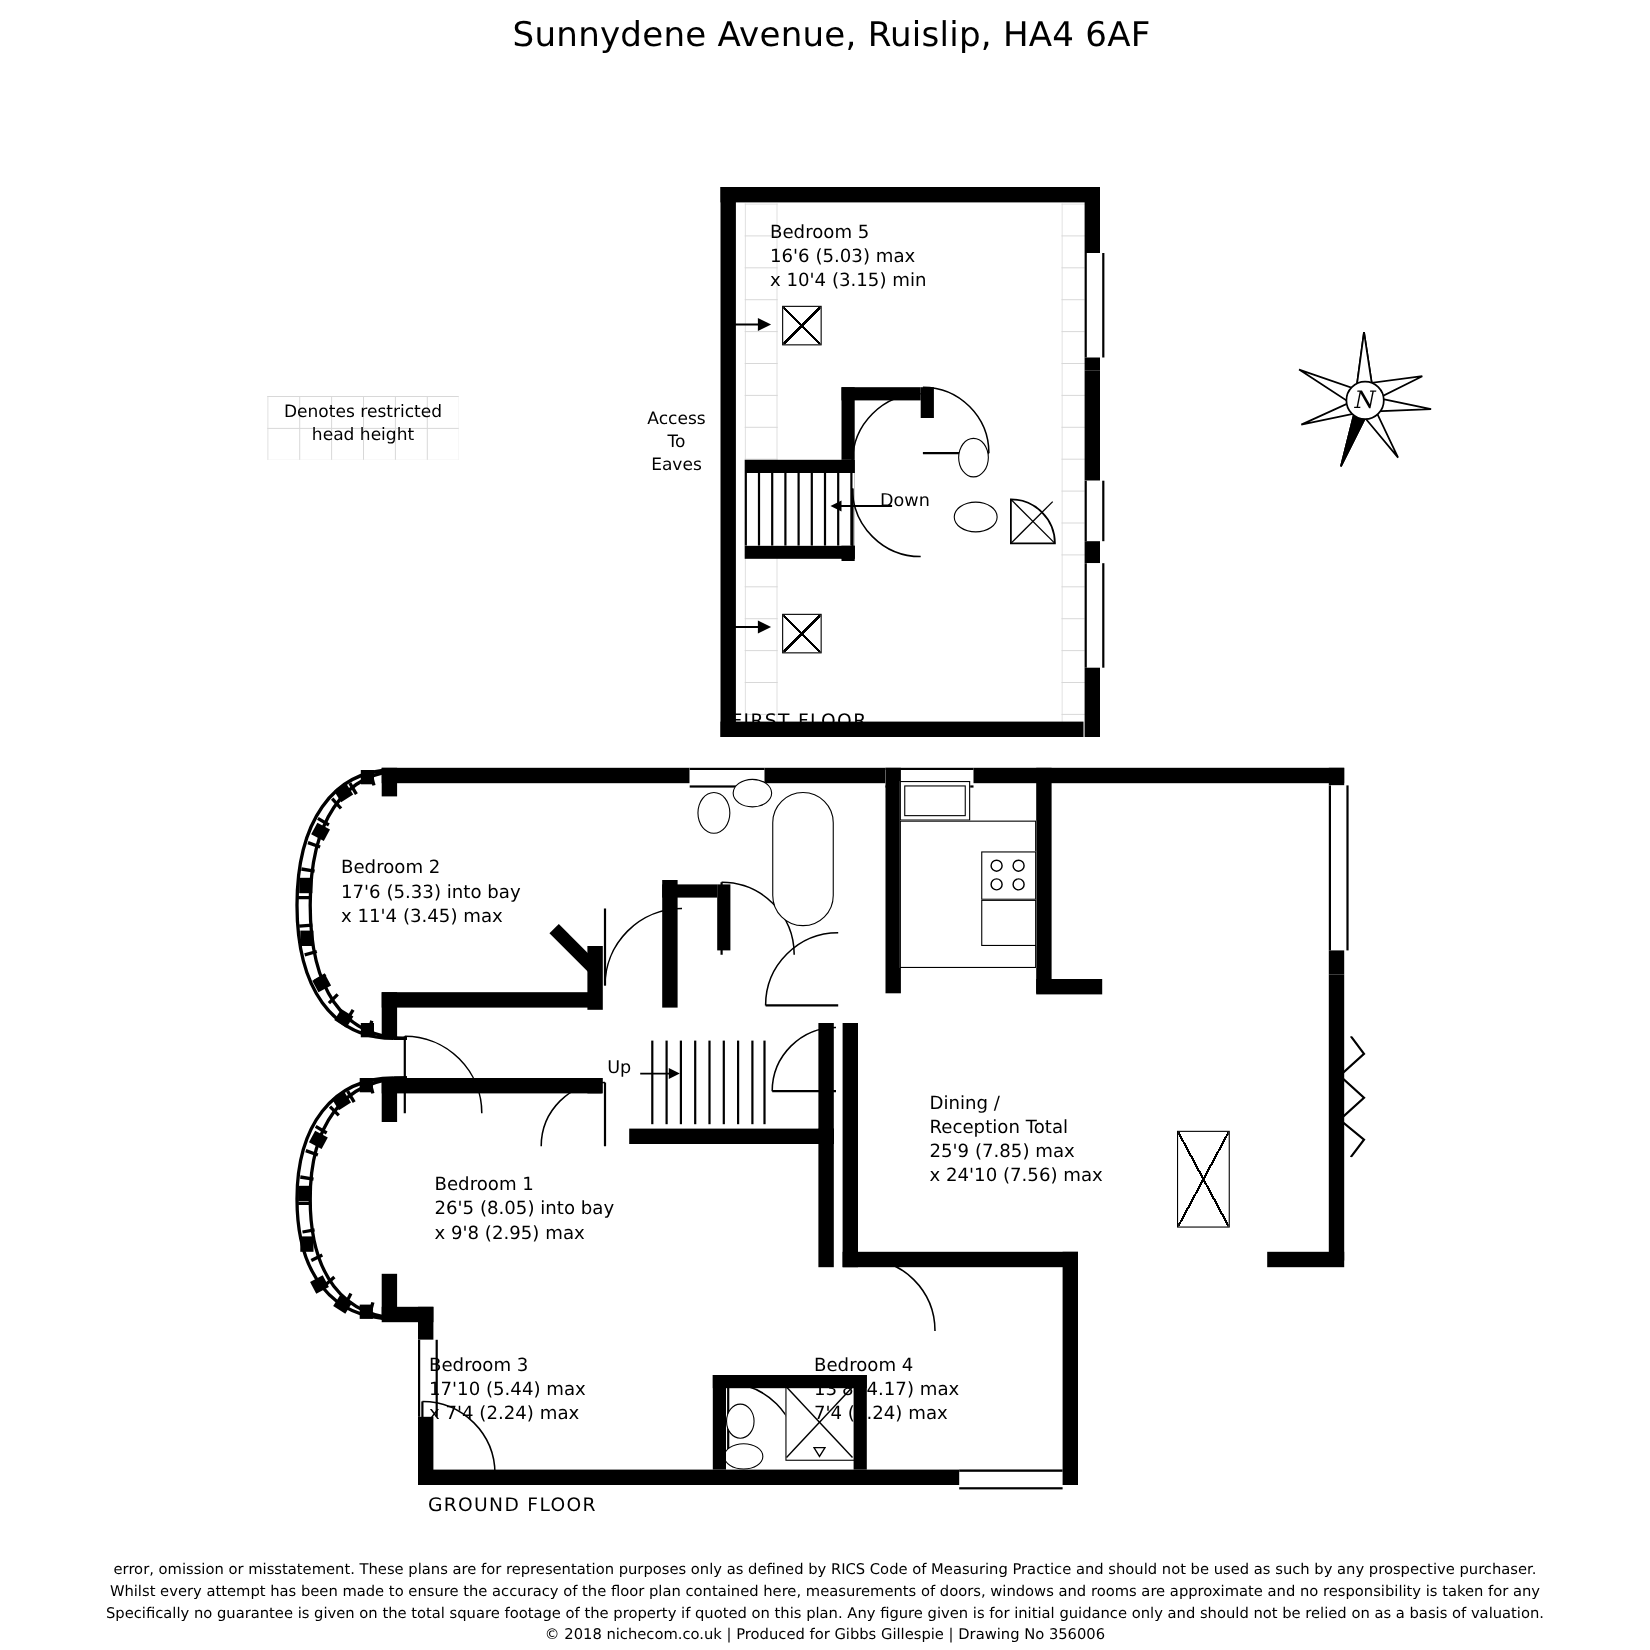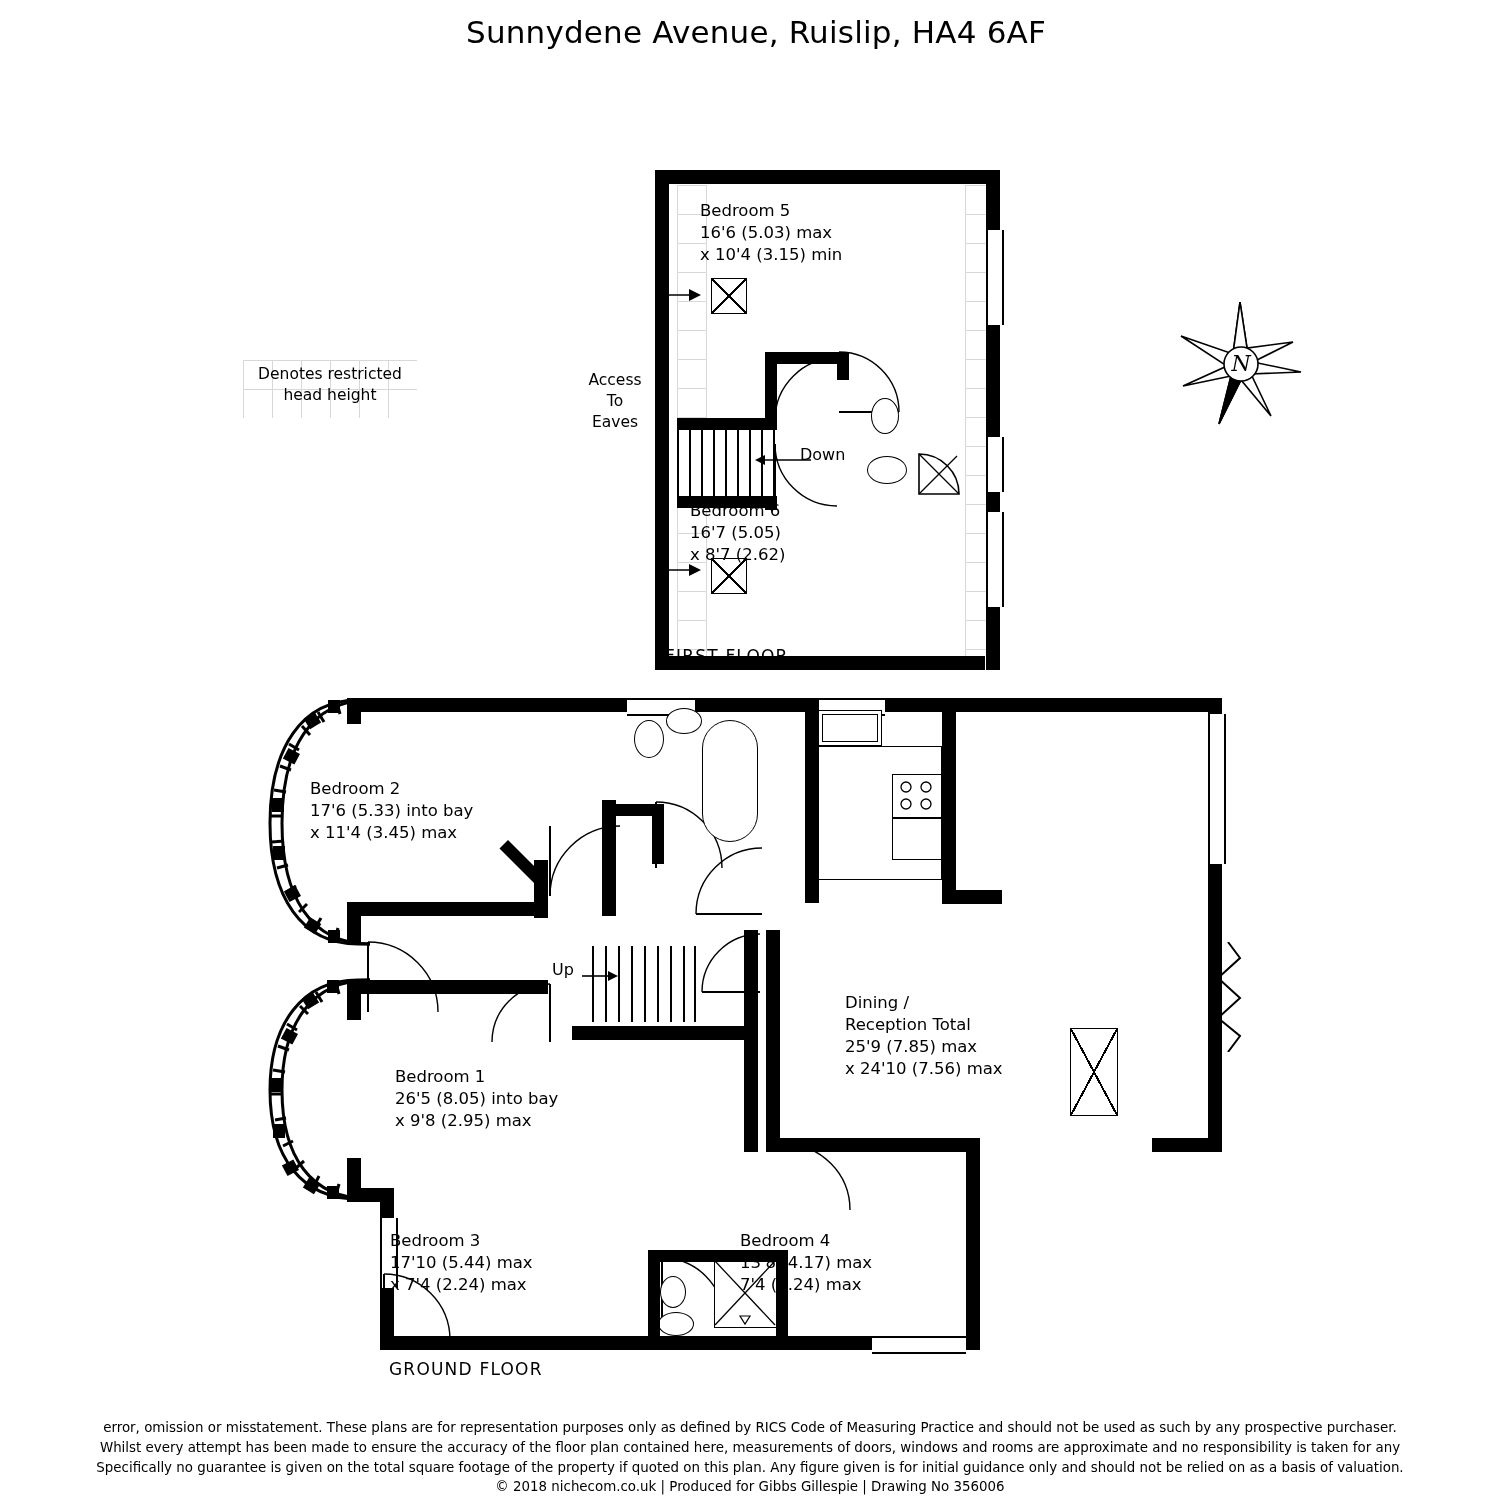--- a/index.html
+++ b/index.html
@@ -202,25 +202,20 @@
       <path d="M2 62 L2 22 A 40 40 0 0 1 42 62 Z" fill="#fff" stroke="#000" stroke-width="1.6"></path>
       <line x1="2" y1="22" x2="42" y2="62" stroke="#000" stroke-width="1.2"></line>
       <line x1="2" y1="62" x2="40" y2="24" stroke="#000" stroke-width="1.2"></line>
     </svg>
   </div>
 
   <div class="abs room-label" style="left:700px; top:200px; width:330px;">
     <span class="nm">Bedroom 5</span>
     <span class="nm">16'6 (5.03) max</span>
     <span class="nm">x 10'4 (3.15) min</span>
-  </div>
-  <div class="abs room-label" style="left:690px; top:500px; width:330px;">
-    <span class="nm">Bedroom 6</span>
-    <span class="nm">16'7 (5.05)</span>
-    <span class="nm">x 8'7 (2.62)</span>
   </div>
   <div class="abs small-note" style="left:560px; top:370px; width:110px;">
     <span>Access</span><br>
     <span>To</span><br>
     <span>Eaves</span>
   </div>
   <div class="abs floor-label" style="left:665px; top:646px;">FIRST FLOOR</div>
 
   <div class="abs" style="left:262px; top:690px; width:970px; height:680px;">
 

